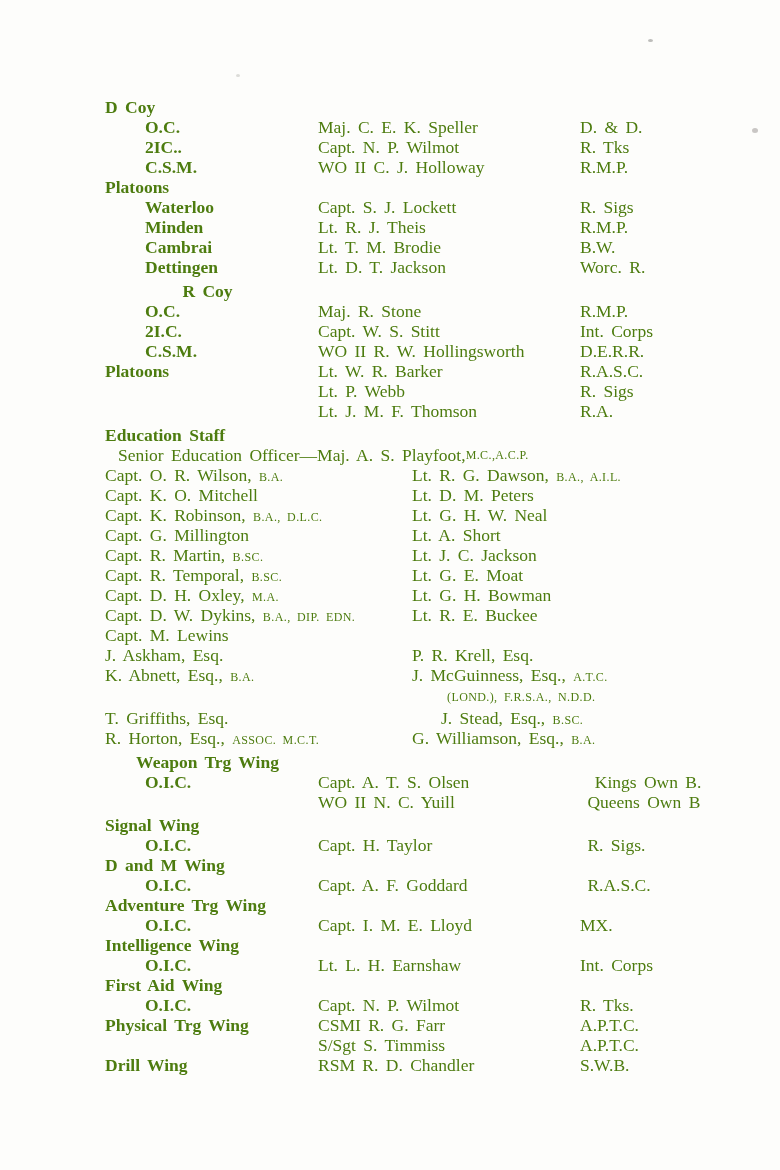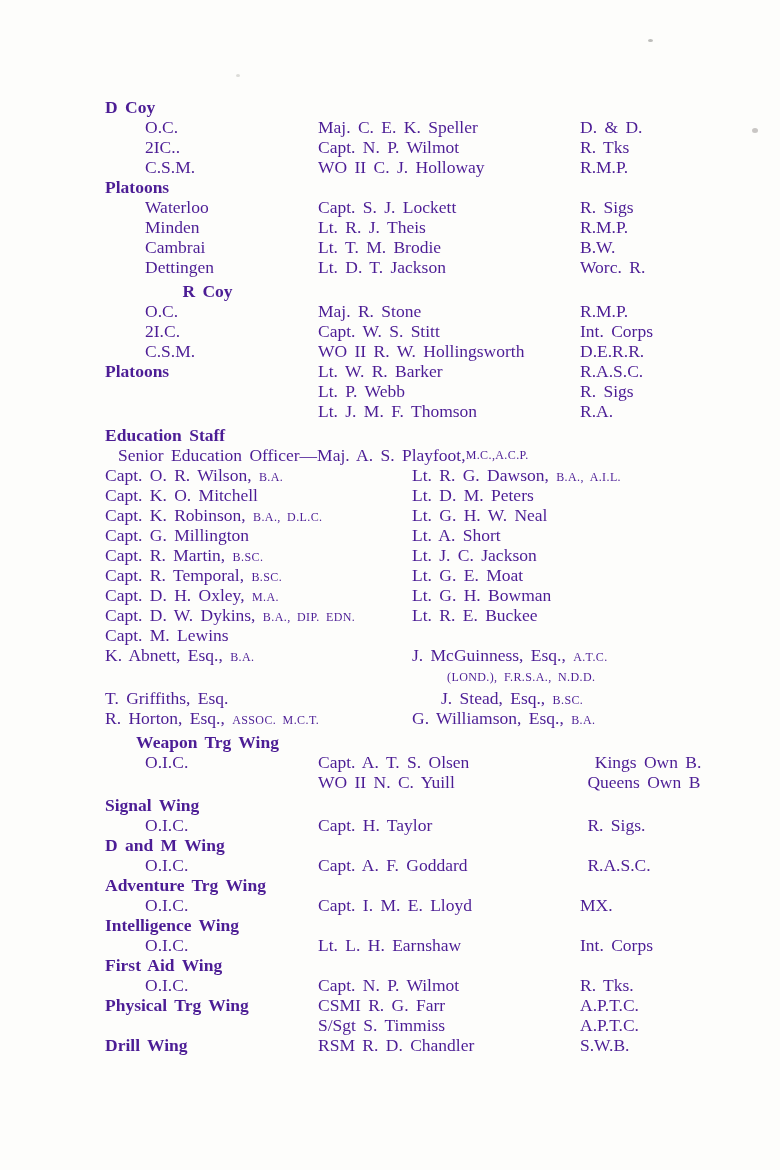--- a/index.html
+++ b/index.html
@@ -6,28 +6,28 @@
   .page{
     position:relative;
     width:780px;height:1170px;
     margin:0 auto;
     background:#fdfdfb;
     box-sizing:border-box;
     padding:97px 0 0 105px;
     overflow:hidden;
     font-family:"Liberation Serif","DejaVu Serif",serif;
     font-size:17.5px;
-    color:#4c1d95;
+    color:#4d7c0f;
     word-spacing:3px;
   }
   .r{display:flex;height:20px;line-height:20px;white-space:nowrap;}
   .h{font-weight:700;}
   
   .c1{flex:0 0 auto;min-width:205px;}
-  .ind{padding-left:40px;box-sizing:border-box;}
+  .ind{padding-left:40px;box-sizing:border-box;font-weight:bold;}
   .c2{flex:0 1 auto;min-width:262px;margin-left:8px;}
   .c3{white-space:pre;}
   
   .e1{flex:0 1 auto;min-width:307px;}
   .senior{padding-left:13px;}
   .cont{padding-left:35px;box-sizing:border-box;}
   .sc{font-size:12px;letter-spacing:.4px;}
   .sp4{margin-top:4px;text-align:center;}
   .sp3{margin-top:3px;gap:29px;}
   .speck{position:absolute;border-radius:50%;}
@@ -159,20 +159,24 @@
   </div>
   <div class="r">
     <div class="e1"><span>Capt. D. W. Dykins, </span><span class="sc">B.A., DIP. EDN.</span></div>
     <div><span> Lt. R. E. Buckee</span></div>
   </div>
   <div class="r">
     <div class="e1"><span>Capt. M. Lewins</span></div>
     <div></div>
   </div>
   <div class="r">
+    <div class="e1"><span>J. Askham, Esq.</span></div>
+    <div><span>P. R. Krell, Esq.</span></div>
+  </div>
+  <div class="r">
     <div class="e1"><span>K. Abnett, Esq., </span><span class="sc">B.A.</span></div>
     <div><span>J. McGuinness, Esq., </span><span class="sc">A.T.C.</span></div>
   </div>
 
   <div class="r">
     <div class="e1"></div>
     <div class="cont"><span class="sc">(LOND.), F.R.S.A., N.D.D.</span></div>
   </div>
   <div class="r sp3">
     <div class="e1"><span>T. Griffiths, Esq.</span></div>

